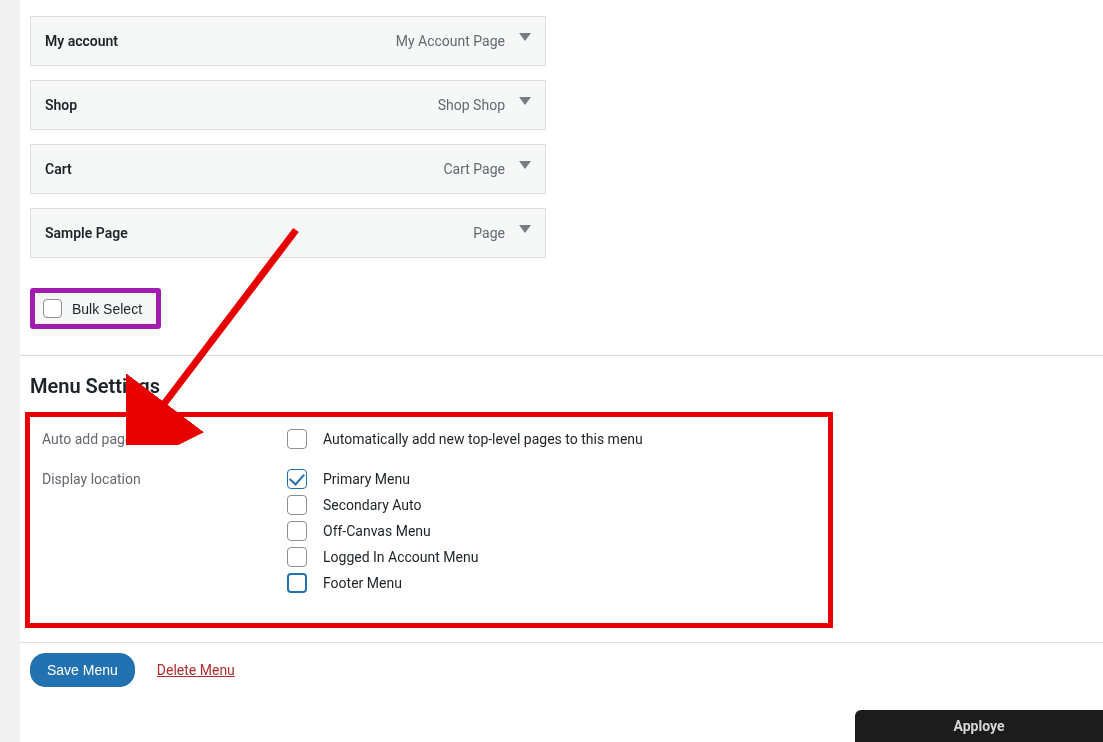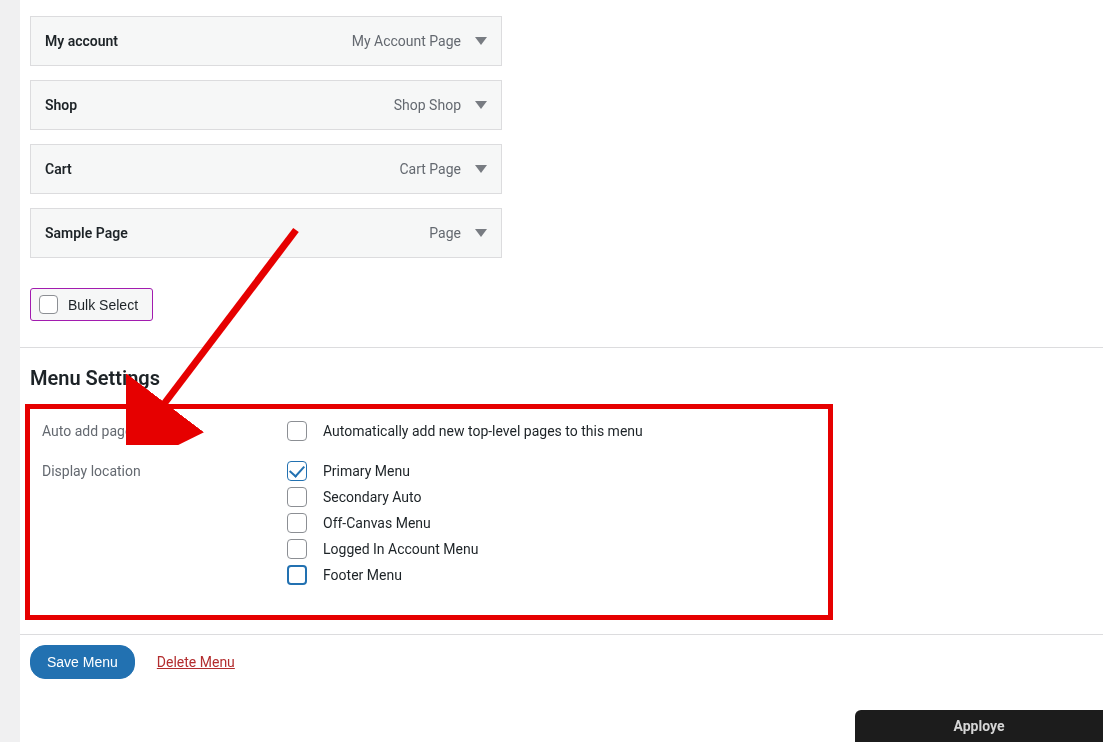--- a/index.html
+++ b/index.html
@@ -29,51 +29,51 @@
   }
   .menu-item {
     border: 1px solid #dcdcde;
     background: #f6f7f7;
     height: 50px;
     display: flex;
     align-items: center;
     justify-content: space-between;
     padding: 0 14px;
     margin-bottom: 14px;
-    width: 472px;
+    width: 516px;
     cursor: move;
   }
   .menu-item-title {
     font-weight: 600;
     font-size: 14px;
     color: #1d2327;
   }
   .menu-item-right {
     display: flex;
-    align-items: center;
+    align-items: flex-start;
     gap: 14px;
     color: #646970;
     font-size: 14px;
   }
   .caret {
     width: 0;
     height: 0;
     border-left: 6px solid transparent;
     border-right: 6px solid transparent;
     border-top: 8px solid #787c82;
   }
   .bulk-select-row {
     margin: 30px 0 20px 10px;
   }
   .bulk-select-btn {
     display: inline-flex;
     align-items: center;
     gap: 10px;
     background: #f6f7f7;
-    border: 1px solid #a21caf;
+    border: 5px solid #a21caf;
     border-radius: 3px;
     padding: 6px 14px 6px 8px;
     cursor: pointer;
     font-size: 14px;
     color: #1d2327;
   }
   .bulk-select-btn .cb {
     width: 19px;
     height: 19px;
     border: 1px solid #8c8f94;

